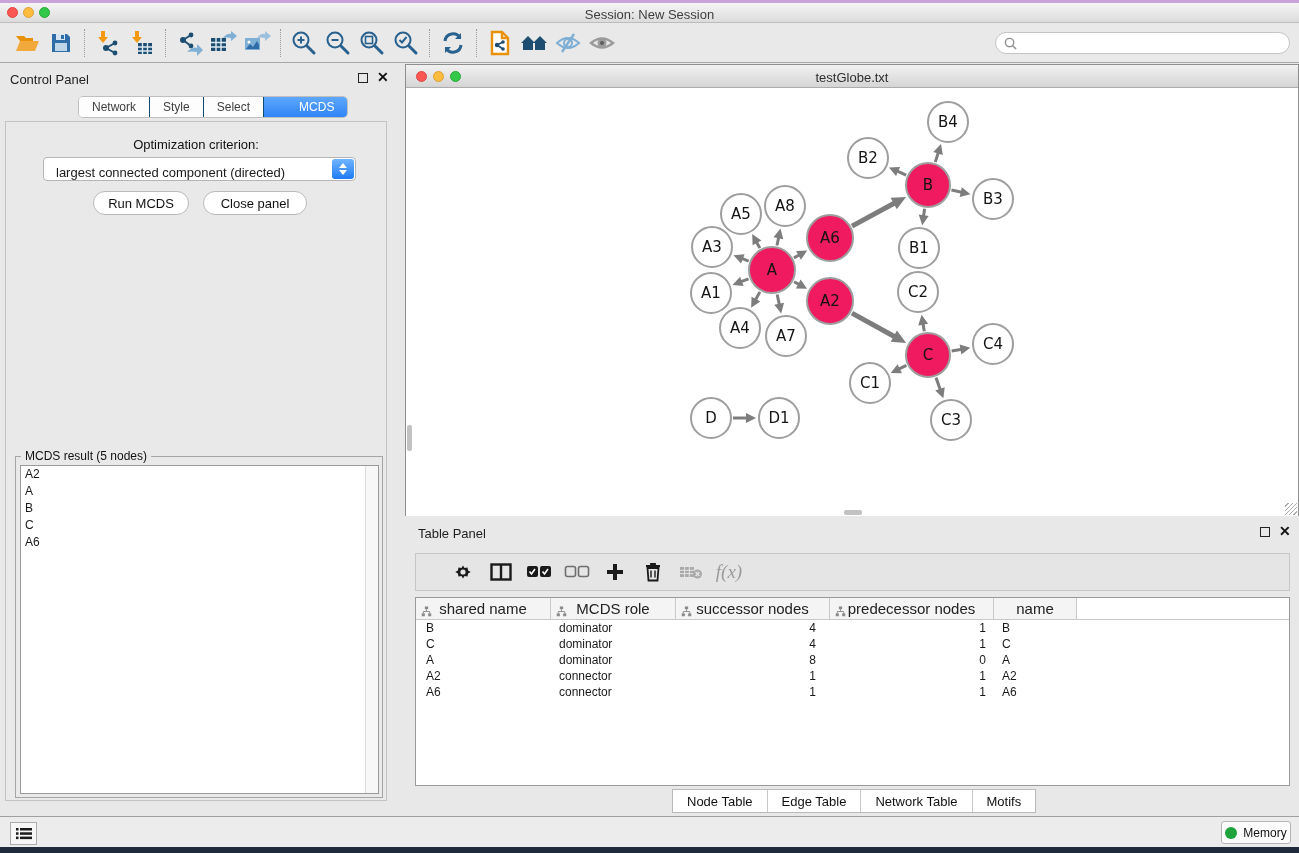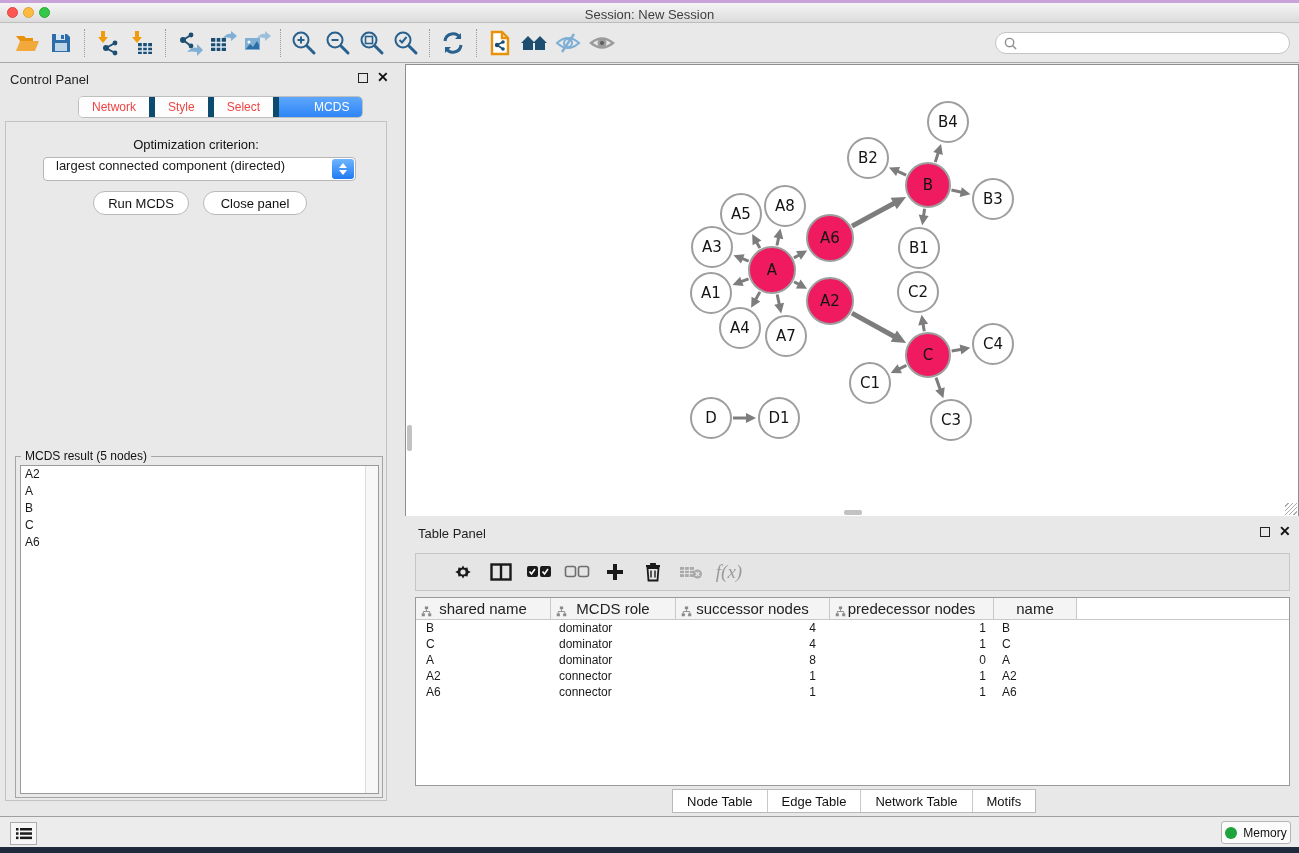--- a/index.html
+++ b/index.html
@@ -26,27 +26,27 @@
   #search-box input { border:none; outline:none; flex:1; font-size:12px; background:transparent; margin-left:5px; }
 
   
   #cp-header { position:absolute; left:0; top:63px; width:391px; height:30px; }
   #cp-title { position:absolute; left:10px; top:9px; font-size:13px; color:#222; }
   .float-ico { width:10px; height:10px; border:1.5px solid #222; display:inline-block; }
   .close-ico { font-size:14px; font-weight:bold; color:#111; line-height:10px; }
   #cp-float { position:absolute; left:358px; top:10px; } #cp-close { position:absolute; left:377px; top:9px; }
   #cp-tabs { position:absolute; left:78px; top:96px; height:22px; display:flex; border:1px solid #BFBFBF;
       border-radius:5px; overflow:hidden; background:#FDFDFD; }
-  .cp-tab { padding:0 13px; font-size:12px; display:flex; align-items:center; border-right:6px solid #0c4a6e; background:#FDFDFD; color:#ef4444; }
+  .cp-tab { padding:0 13px; font-size:12px; display:flex; align-items:center; border-right:1px solid #0c4a6e; background:#FDFDFD; color:#404040; }
   .cp-tab:last-child { border-right:none;padding-left:35px; }
   .tab-active { background:linear-gradient(#5FA7FC,#2E85F6); color:#fff; }
   #cp-body { position:absolute; left:5px; top:121px; width:382px; height:680px; background:#E9E9E9; border:1px solid #C2C2C2; }
   #opt-label { position:absolute; left:0; top:15px; width:100%; text-align:center; font-size:13px; color:#111; }
   #opt-select { position:absolute; left:37px; top:35px; width:313px; height:24px; background:#fff;
-      border:1px solid #B5B5B5; border-radius:4px; font-size:13px; display:flex; align-items:flex-start; padding-left:12px; }
+      border:1px solid #B5B5B5; border-radius:4px; font-size:13px; display:flex; align-items:flex-end; padding-left:12px; }
   #opt-spinner { position:absolute; right:1px; top:1px; width:22px; height:20px; border-radius:3px;
       background:linear-gradient(#6FB4FE,#1E7BF4); display:flex; flex-direction:column; align-items:center; justify-content:center; gap:2px; }
   .chev-up { width:0; height:0; border-left:4px solid transparent; border-right:4px solid transparent; border-bottom:5px solid #fff; }
   .chev-dn { width:0; height:0; border-left:4px solid transparent; border-right:4px solid transparent; border-top:5px solid #fff; }
   .cp-btn { position:absolute; top:69px; height:24px; background:#FFFFFF; border:1px solid #B9B9B9;
       border-radius:12px; font-size:13px; color:#111; display:flex; align-items:center; justify-content:center; }
   #btn-run { left:87px; width:96px; } #btn-close { left:197px; width:104px; }
   #result-fieldset { position:absolute; left:9px; top:334px; width:368px; height:342px; border:1px solid #A5A5A5; }
   #result-legend { position:absolute; left:5px; top:-8px; background:#E9E9E9; padding:0 4px; font-size:12px; color:#111; }
   #result-list { position:absolute; left:4px; top:8px; width:359px; height:329px; background:#fff;
@@ -272,20 +272,26 @@
           <div class="list-item">B</div>
           <div class="list-item">C</div>
           <div class="list-item">A6</div>
         </div>
       <div id="result-scroll"></div>
     </div>
   </div>
 </div>
 
 <div id="net-window">
+  <div id="net-titlebar">
+    <span class="traffic t-red" style="left:10px; top:6px;"></span>
+    <span class="traffic t-yellow" style="left:27px; top:6px;"></span>
+    <span class="traffic t-green" style="left:44px; top:6px;"></span>
+    <div id="net-title">testGlobe.txt</div>
+  </div>
   <div id="net-canvas">
     <svg id="graph-svg" width="892" height="427">
         <line x1="342.6075678401552" y1="189.82009737174477" x2="331.66737266222304" y2="193.94508899621098" stroke="#7D7D7D" stroke-width="3"></line>
         <polygon points="326.5210375870572,195.88551041799482 334.11399097664616,187.67898503732795 337.6420299253441,197.03595790126587" fill="#7D7D7D"></polygon>
         <line x1="342.65634706744873" y1="172.05159970918868" x2="332.6117643431084" y2="168.2011763315249" stroke="#7D7D7D" stroke-width="3"></line>
         <polygon points="327.47616069794714,166.2325282675464 338.6033019291299,165.1431577973607 335.02394181280533,174.48061897038116" fill="#7D7D7D"></polygon>
         <line x1="353.8921029245799" y1="159.12766979924103" x2="348.80300266597897" y2="149.93445642886522" stroke="#7D7D7D" stroke-width="3"></line>
         <polygon points="346.13926530938653,145.12254378469825 355.3568901797064,151.4498964499178 346.6079580994028,156.29305528008587" fill="#7D7D7D"></polygon>
         <line x1="370.9764981072526" y1="156.50031701044867" x2="373.32679215773203" y2="144.9296386080885" stroke="#7D7D7D" stroke-width="3"></line>
         <polygon points="374.4216217413276,139.53970835038723 377.3309590963368,150.3348811676583 367.5310859005163,148.34428192475724" fill="#7D7D7D"></polygon>

